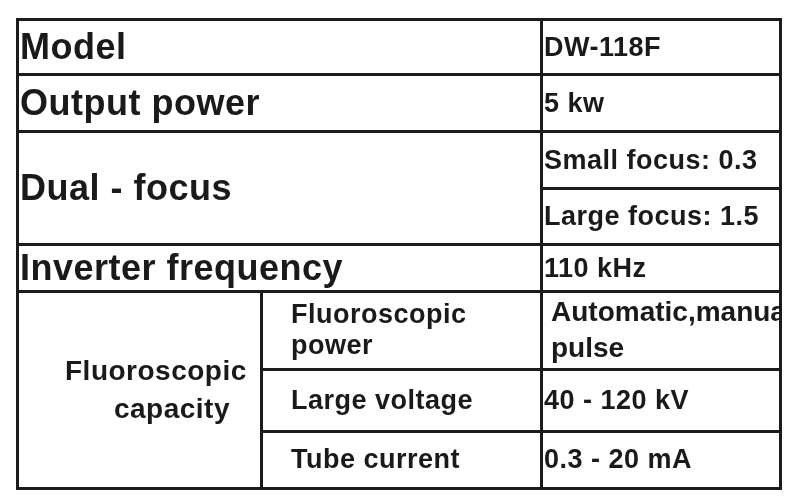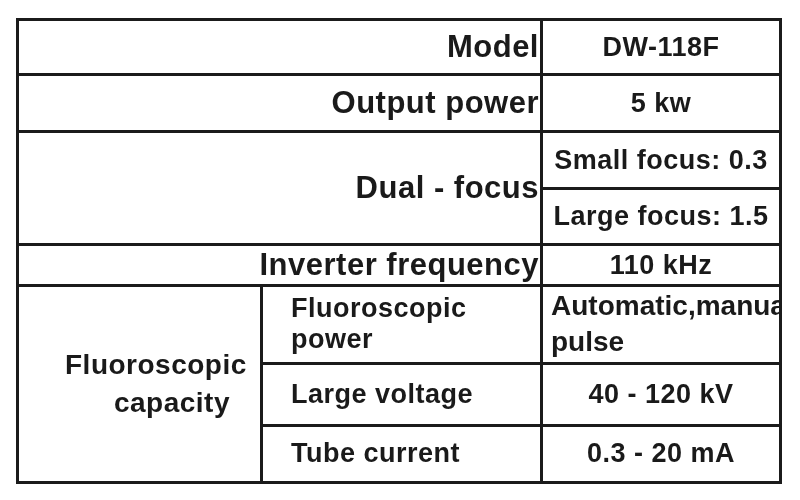--- a/index.html
+++ b/index.html
@@ -25,27 +25,26 @@
     border-collapse: collapse;
     table-layout: fixed;
   }
   table.spec td {
     border: 3px solid #1b1b1b;
     vertical-align: middle;
     overflow: hidden;
   }
   
   td.lbl-main {
-    text-align: right;
-    font-size: 31px;
+    text-align: left;
+    font-size: 36px;
     letter-spacing: 0.5px;
   }
   
   td.val {
-    text-align: center;
     font-size: 27px;
     letter-spacing: 0.5px;
   }
   
   td.lbl-sub {
     text-align: left;
     padding-left: 28px;
     font-size: 27px;
     letter-spacing: 0.5px;
   }

